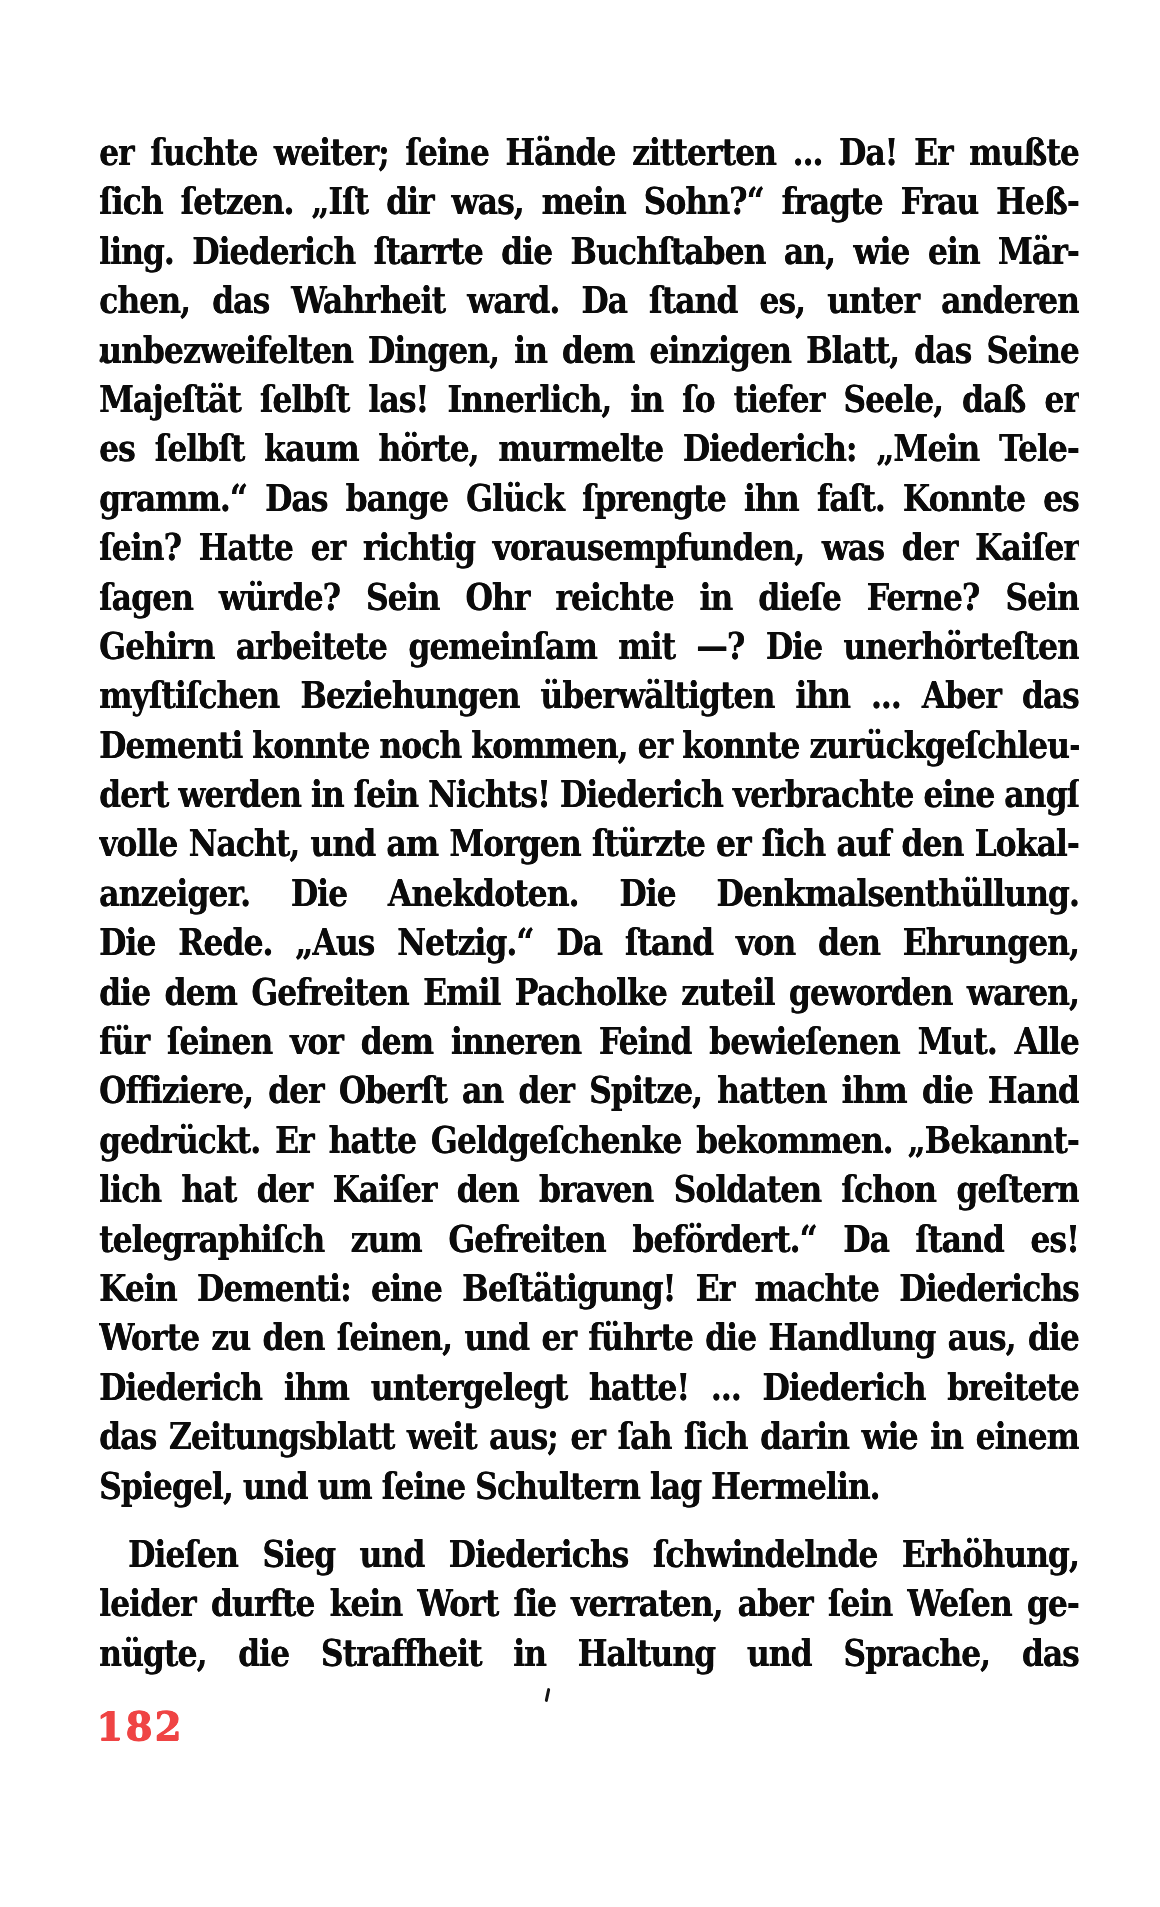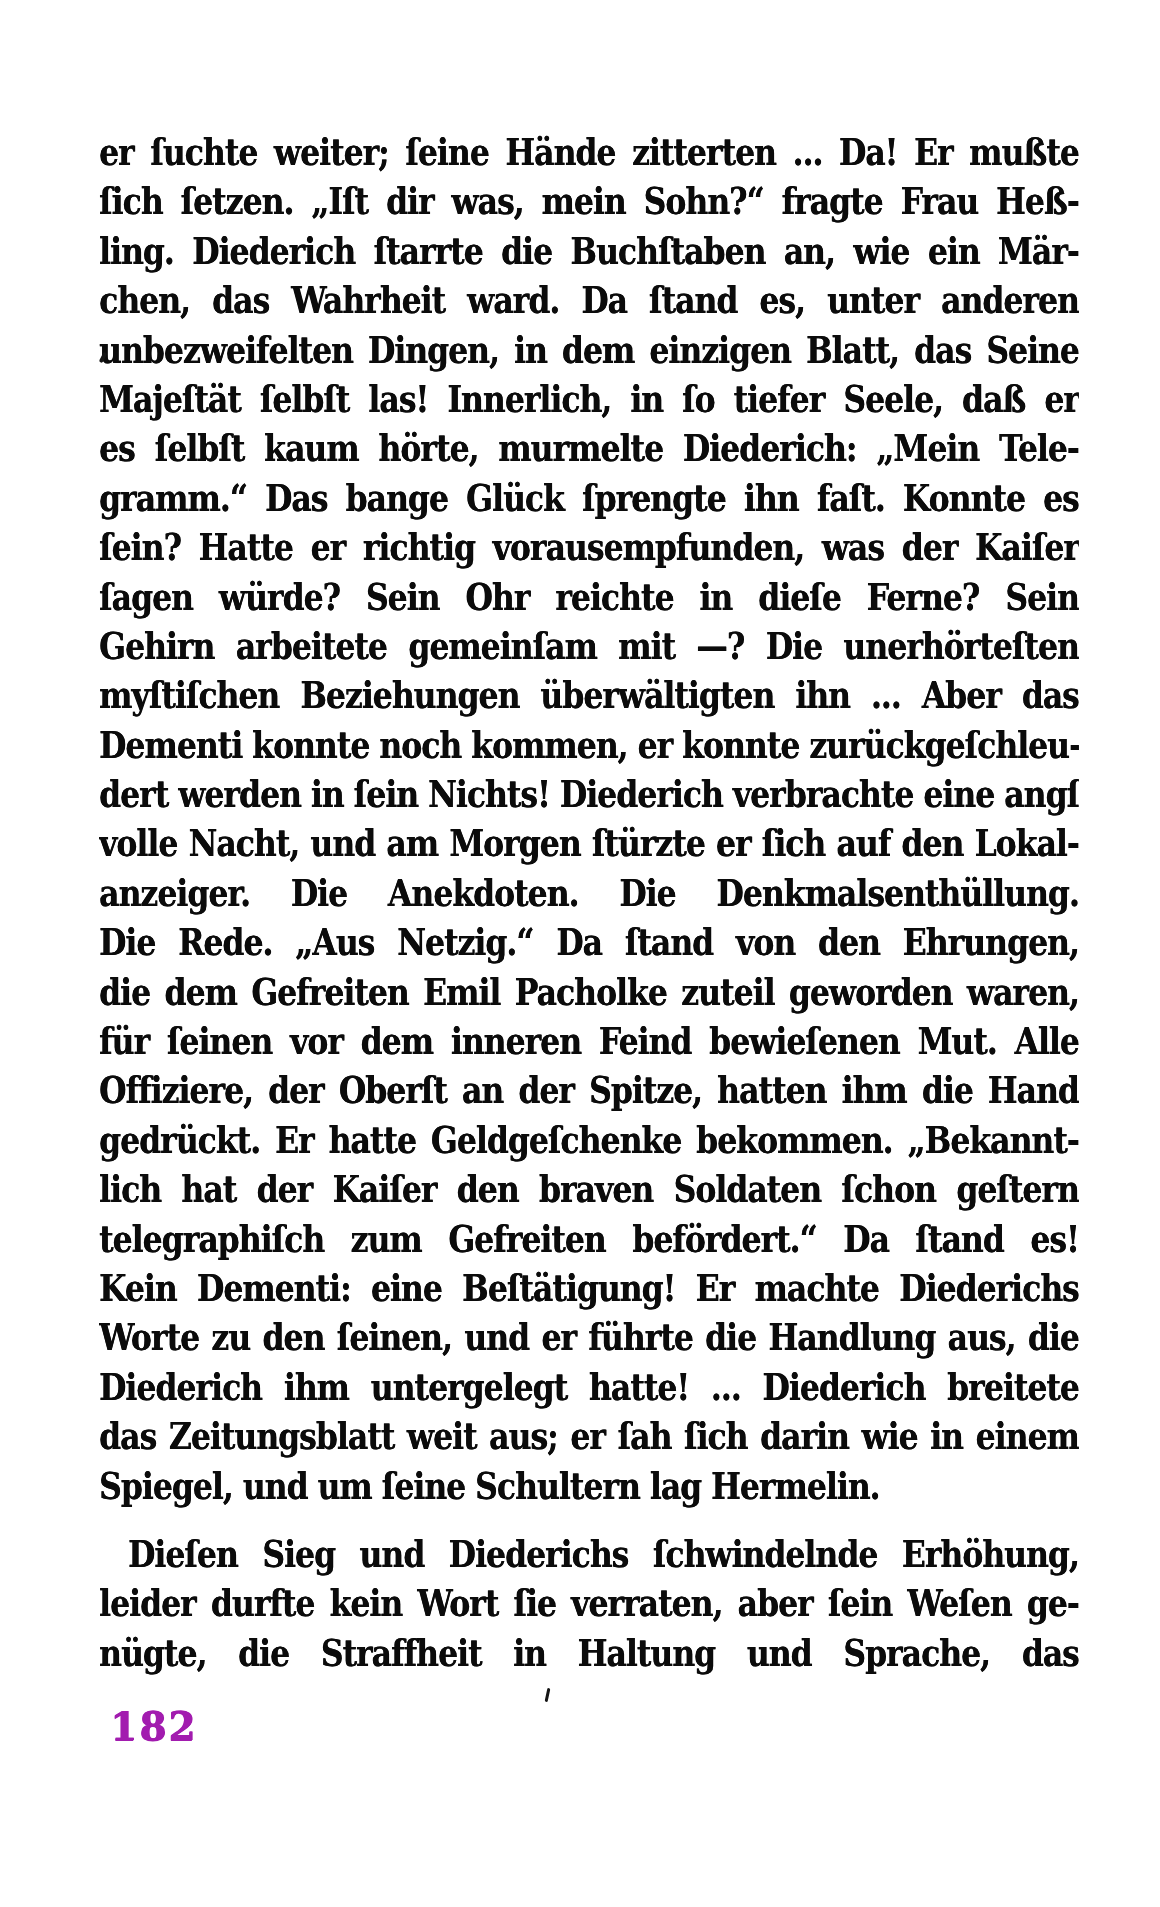--- a/index.html
+++ b/index.html
@@ -35,27 +35,27 @@
     white-space: nowrap;
     overflow: hidden;
     text-align: justify;
     text-align-last: justify;
   }
   .line.no-just { text-align-last: left; }
   .line.first-indent { text-indent: 34px; }
 
   .page-number {
     position: absolute;
-    left: 110px;
+    left: 96px;
     top: 1703px;
     font-family: "DejaVu Serif", "Liberation Serif", serif;
     font-weight: 700;
     font-size: 39px;
     letter-spacing: 2px;
-    color: #a21caf;
+    color: #ef4444;
     text-shadow: 0.8px 0 0 currentColor, 0 0.5px 0 currentColor;
   }
 
   .speck {
     position: absolute;
     background: #151515;
     border-radius: 2px;
   }
   .speck-1 { left: 101px; top: 352px; width: 4px; height: 11px; transform: rotate(28deg); }
   .speck-2 { left: 546px; top: 1688px; width: 3px; height: 14px; transform: rotate(12deg); }

